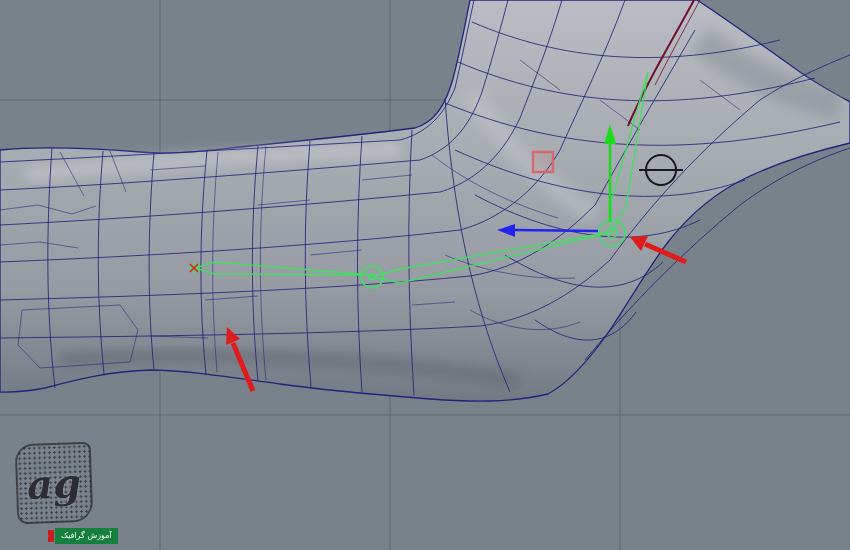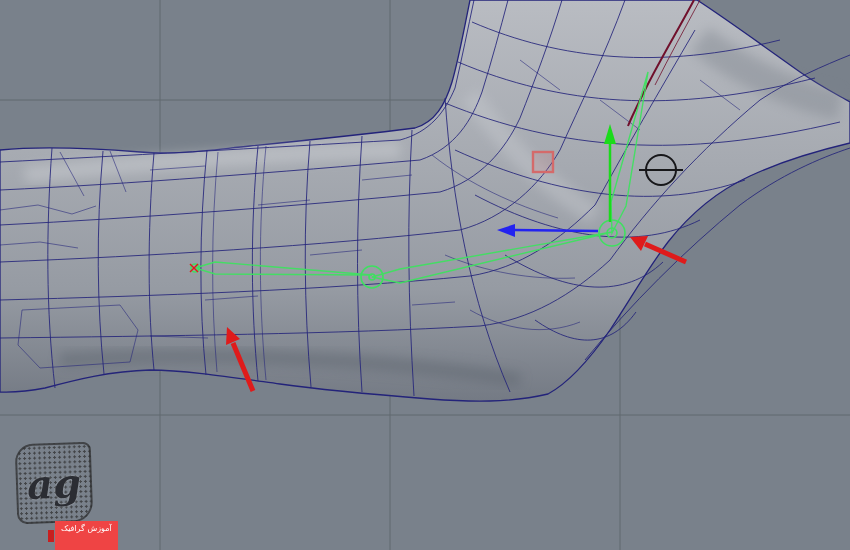--- a/index.html
+++ b/index.html
@@ -35,21 +35,21 @@
     display:flex;align-items:center;justify-content:center;
     transform:rotate(-2deg);opacity:.9;
   }
   .logo-text{
     font-family:"DejaVu Serif",serif;font-style:italic;font-weight:bold;
     font-size:40px;color:#23252a;text-shadow:0 0 2px rgba(255,255,255,.5);
   }
   .banner{position:absolute;left:48px;top:528px;height:16px;display:flex;align-items:center;}
   .banner-red{width:6px;height:12px;background:#c81f1f;margin-right:1px;}
   .banner-label{
-    background:#ef4444;color:#ffffff;font-size:8px;line-height:16px;height:30px;
+    background:#15803d;color:#ffffff;font-size:8px;line-height:16px;height:16px;
     padding:0 6px;direction:rtl;font-family:"DejaVu Sans",sans-serif;white-space:nowrap;
   }
 </style>
 </head>
 <body>
 
 <div class="stage">
   <svg width="850" height="550" viewBox="0 0 850 550">
     <defs>
       <linearGradient id="armGrad" x1="0" y1="0" x2="0" y2="1">

